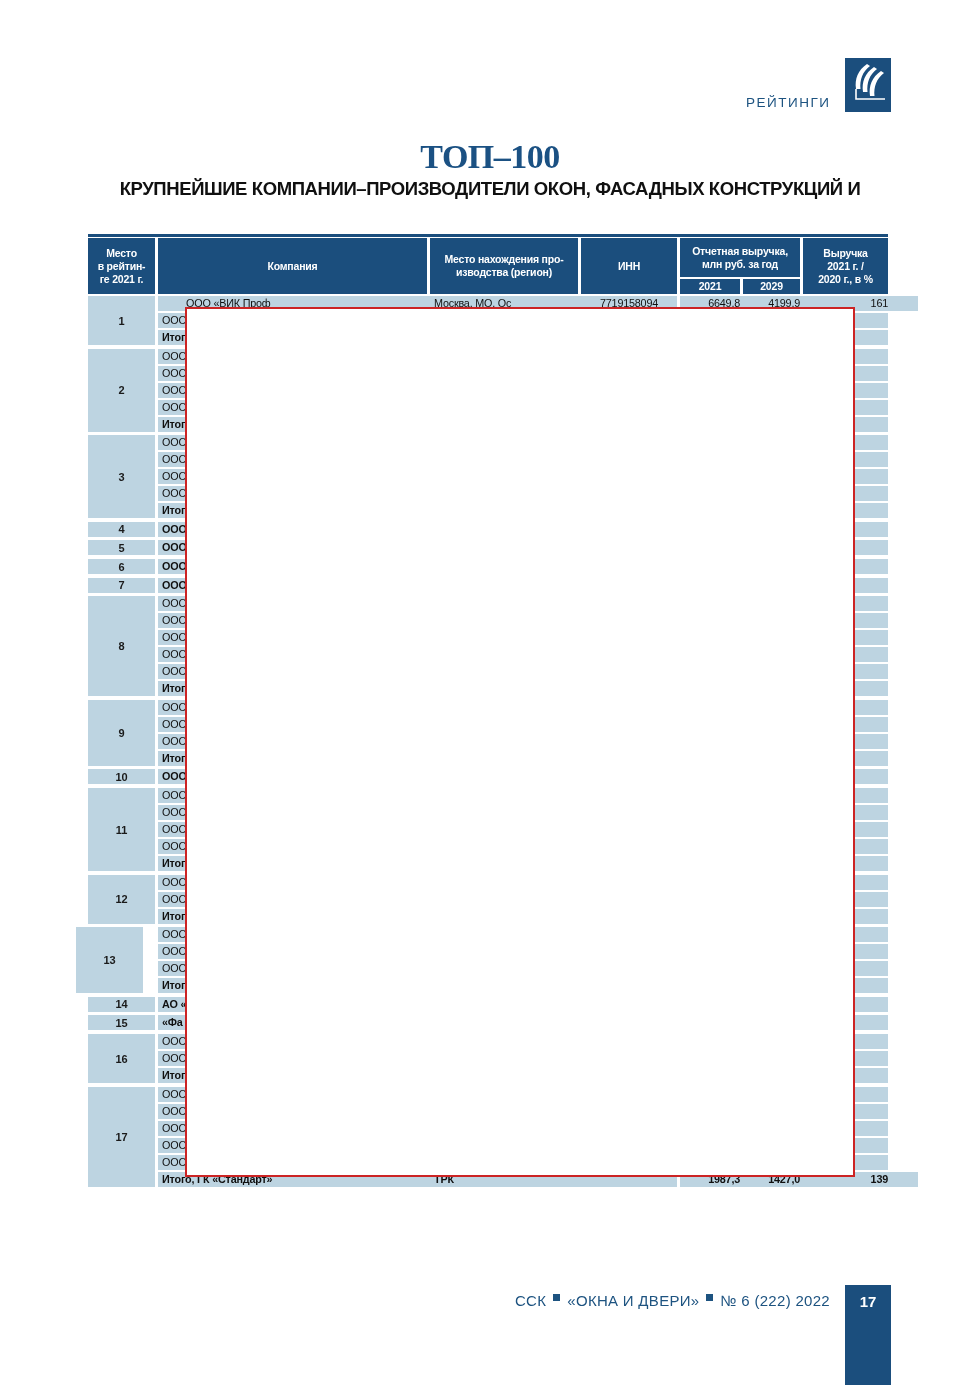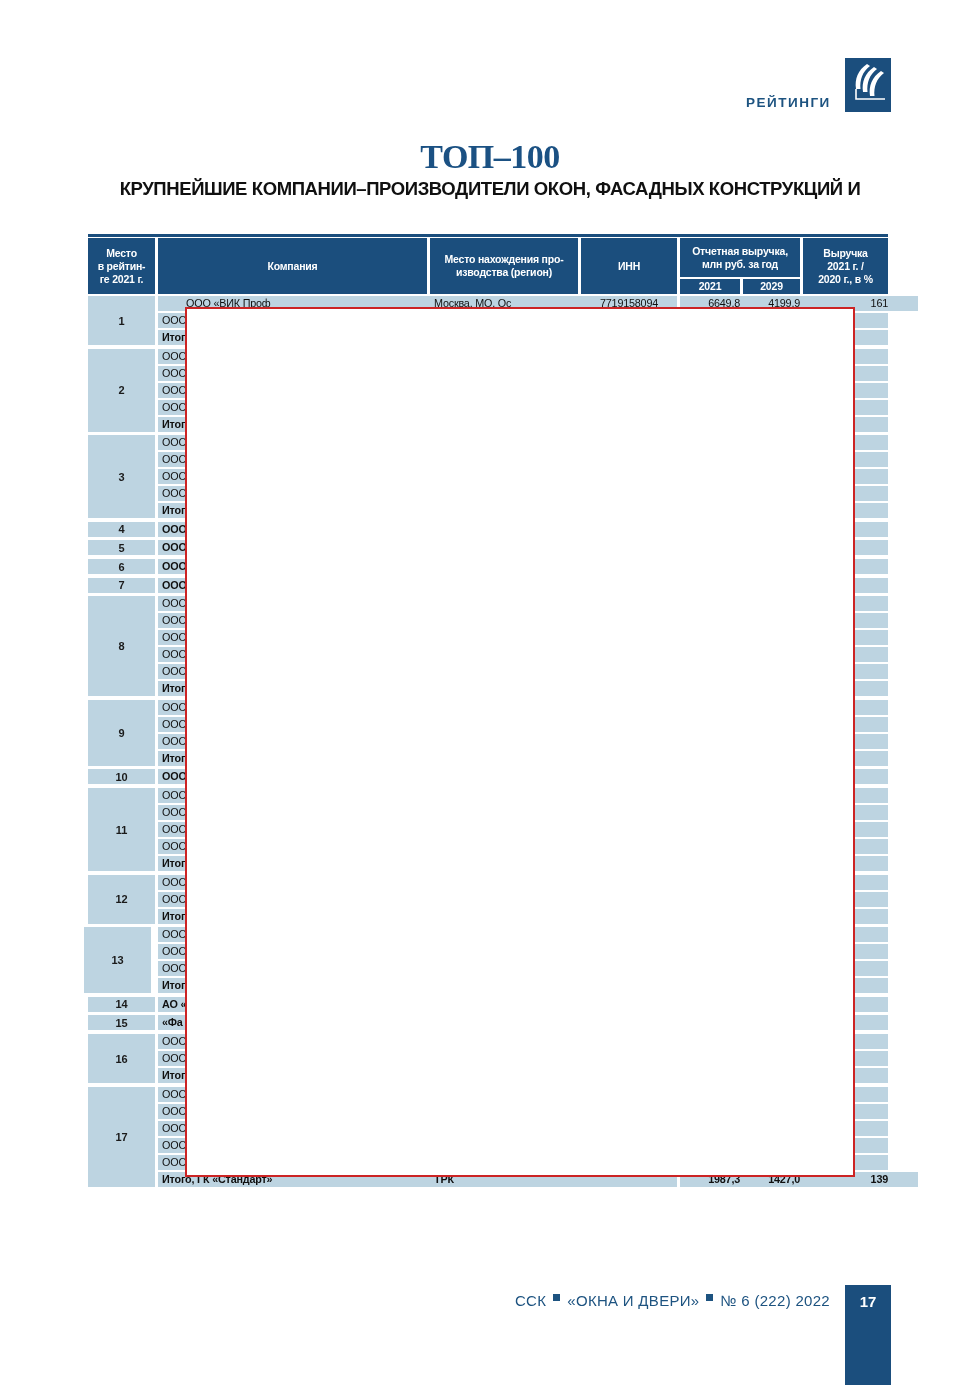--- a/index.html
+++ b/index.html
@@ -3,21 +3,21 @@
 <meta charset="utf-8">
 <style>
   html,body{margin:0;padding:0;background:#e8e8e8;}
   #canvas{
     position:relative;width:980px;height:1385px;background:#ffffff;
     font-family:"Liberation Sans",sans-serif;overflow:hidden;margin:0 auto;
   }
   .abs{position:absolute;}
   
   .section-label{
-    left:746px;top:95px;font-size:13.5px;font-weight:bold;letter-spacing:1.5px;
+    left:746px;top:95px;font-size:13.5px;font-weight:normal;letter-spacing:1.5px;
     color:#1d5380;
   }
   .logo-box{left:845px;top:58px;width:46px;height:54px;}
   
   .page-title{
     left:0;top:138px;width:980px;text-align:center;
     font-size:34px;font-weight:800;color:#1b5183;letter-spacing:-0.5px;font-family:Liberation Serif, serif;
   }
   .subtitle{
     left:0;top:179px;width:980px;text-align:center;
@@ -333,21 +333,21 @@
       <div class="abs bandcell " style="left: 581px; width: 96px; top: 891.6px; height: 15px; line-height: 15px;"></div>
       <div class="abs bandcell " style="left: 680px; width: 60px; top: 891.6px; height: 15px; line-height: 15px;"></div>
       <div class="abs bandcell " style="left: 743px; width: 57px; top: 891.6px; height: 15px; line-height: 15px;"></div>
       <div class="abs bandcell " style="left: 803px; width: 85px; top: 891.6px; height: 15px; line-height: 15px;"></div>
       <div class="abs bandcell ct b" style="left: 158px; width: 269px; top: 908.6px; height: 15px; line-height: 15px;">Итого,</div>
       <div class="abs bandcell " style="left: 430px; width: 148px; top: 908.6px; height: 15px; line-height: 15px;"></div>
       <div class="abs bandcell " style="left: 581px; width: 96px; top: 908.6px; height: 15px; line-height: 15px;"></div>
       <div class="abs bandcell " style="left: 680px; width: 60px; top: 908.6px; height: 15px; line-height: 15px;"></div>
       <div class="abs bandcell " style="left: 743px; width: 57px; top: 908.6px; height: 15px; line-height: 15px;"></div>
       <div class="abs bandcell " style="left: 803px; width: 85px; top: 908.6px; height: 15px; line-height: 15px;"></div>
-      <div class="abs rankcell" style="left: 84px; width: 67px; top: 927.2px; height: 66px;">13</div>
+      <div class="abs rankcell" style="left: 76px; width: 67px; top: 927.2px; height: 66px;">13</div>
       <div class="abs bandcell ct" style="left: 158px; width: 269px; top: 927.2px; height: 15px; line-height: 15px;">ООО «</div>
       <div class="abs bandcell " style="left: 430px; width: 148px; top: 927.2px; height: 15px; line-height: 15px;"></div>
       <div class="abs bandcell " style="left: 581px; width: 96px; top: 927.2px; height: 15px; line-height: 15px;"></div>
       <div class="abs bandcell " style="left: 680px; width: 60px; top: 927.2px; height: 15px; line-height: 15px;"></div>
       <div class="abs bandcell " style="left: 743px; width: 57px; top: 927.2px; height: 15px; line-height: 15px;"></div>
       <div class="abs bandcell " style="left: 803px; width: 85px; top: 927.2px; height: 15px; line-height: 15px;"></div>
       <div class="abs bandcell ct" style="left: 158px; width: 269px; top: 944.2px; height: 15px; line-height: 15px;">ООО «</div>
       <div class="abs bandcell " style="left: 430px; width: 148px; top: 944.2px; height: 15px; line-height: 15px;"></div>
       <div class="abs bandcell " style="left: 581px; width: 96px; top: 944.2px; height: 15px; line-height: 15px;"></div>
       <div class="abs bandcell " style="left: 680px; width: 60px; top: 944.2px; height: 15px; line-height: 15px;"></div>

